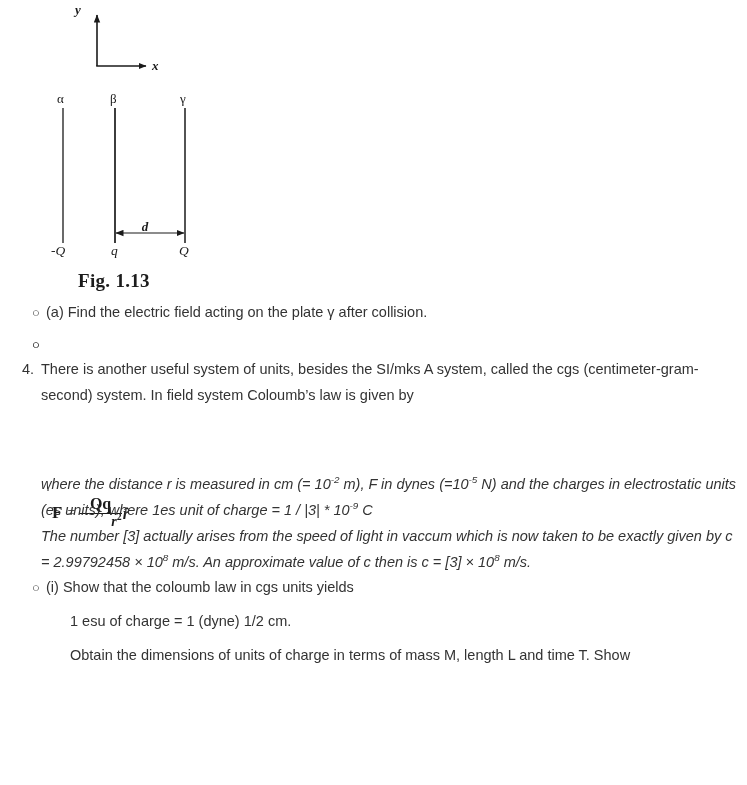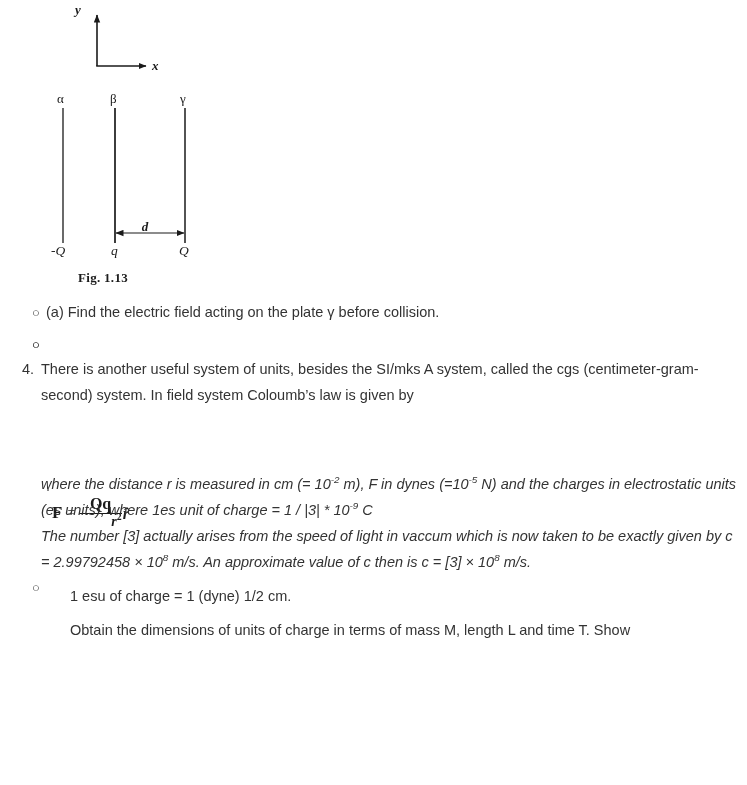--- a/index.html
+++ b/index.html
@@ -25,21 +25,21 @@
     height: 300px;
   }
   #figure svg { display: block; }
 
   .fig-caption {
     position: absolute;
     left: 78px;
     top: 270px;
     font-family: "Liberation Serif", serif;
     font-weight: bold;
-    font-size: 13px;
+    font-size: 19px;
     color: #1c1c1c;
     letter-spacing: 0.3px;
     white-space: nowrap;
   }
 
   .stray-dot {
     position: absolute;
     left: 47px;
     top: 489px;
     width: 2px;
@@ -221,21 +221,21 @@
     <span class="denom"><span>r</span><sup>2</sup></span>
   </span>
   <span class="eq-rhat">r̂</span>
 </div>
 
 <div class="doc">
 
   <ul class="sub-list">
     <li class="sub-item">
       <span class="marker">○</span>
-      <span>(a) Find the electric field acting on the plate γ before collision.</span>
+      <span>(a) Find the electric field acting on the plate γ after collision.</span>
     </li>
     <li class="sub-item">
       <span class="marker">○</span>
     </li>
     <li class="sub-item">
       <span class="marker">○</span>
     </li>
   </ul>
 
   <div style="height:24px"></div>
@@ -247,19 +247,20 @@
 
   <div style="height:63px"></div>
 
   <p class="body-para"><span>where the distance r is measured in cm (= 10</span><sup>-2</sup><span> m), F in dynes (=10</span><sup>-5</sup><span> N) and the charges in electrostatic units (es units), where 1es unit of charge = 1 / |3| * 10</span><sup>-9</sup><span> C</span></p>
 
   <p class="body-para"><span>The number [3] actually arises from the speed of light in vaccum which is now taken to be exactly given by c = 2.99792458 × 10</span><sup>8</sup><span> m/s. An approximate value of c then is c = [3] × 10</span><sup>8</sup><span> m/s.</span></p>
 
   <ul class="sub-list">
     <li class="sub-item" style="margin-bottom:0">
       <span class="marker">○</span>
+      <span>(i) Show that the coloumb law in cgs units yields</span>
     </li>
   </ul>
 
   <div class="cont-line">1 esu of charge = 1 (dyne) 1/2 cm.</div>
   <div class="cont-line">Obtain the dimensions of units of charge in terms of mass M, length L and time T. Show</div>
 
 </div>
 
 </body></html>

